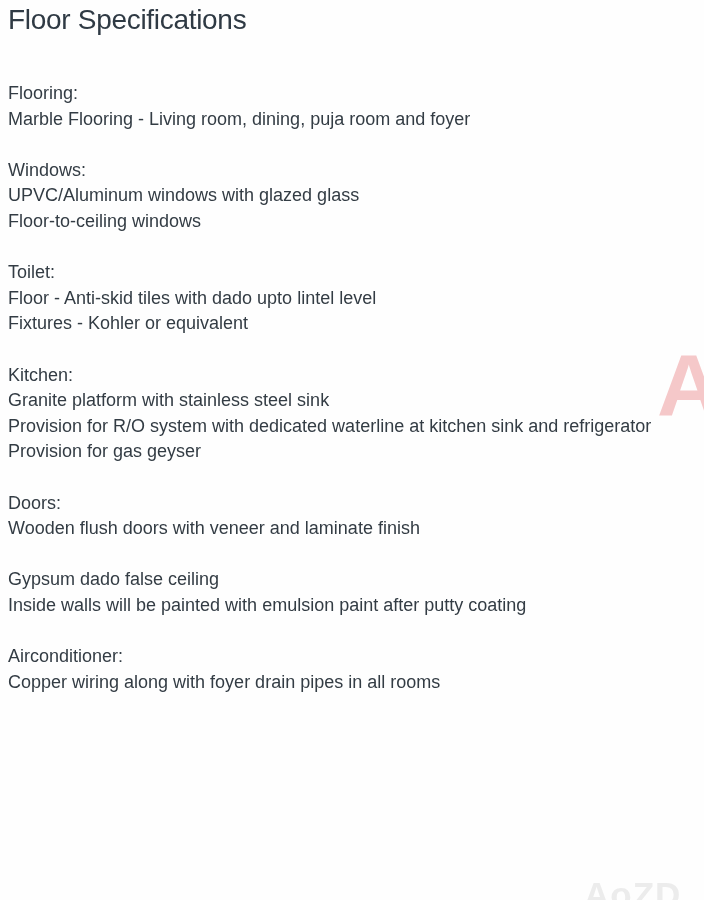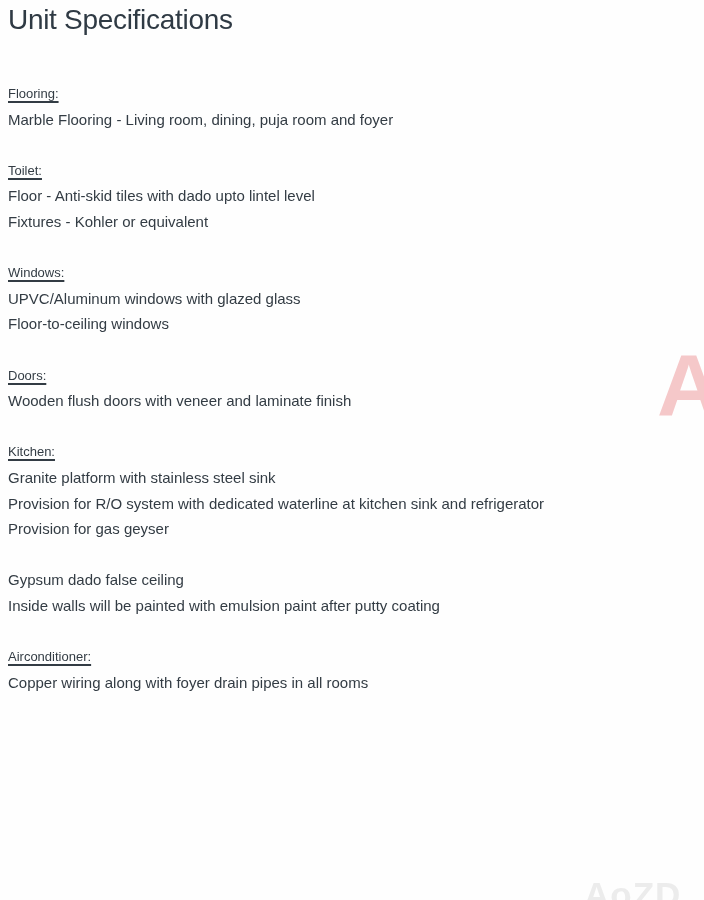--- a/index.html
+++ b/index.html
@@ -25,29 +25,28 @@
     font-weight: 400;
     letter-spacing: -0.3px;
     color: #2f3a44;
     line-height: 36px;
     margin: 0 0 43px 0;
   }
   .spec-section {
     margin: 0 0 25.6px 0;
   }
   .spec-heading {
-    font-size: 13px;
+    font-size: 18px;
     line-height: 25.6px;
-    text-decoration: underline;
     text-underline-offset: 3px;
     text-decoration-thickness: 1.5px;
     white-space: pre-wrap;
   }
   .spec-line {
-    font-size: 15px;
+    font-size: 18px;
     line-height: 25.6px;
     white-space: pre-wrap;
   }
   .watermark-letter {
     position: absolute;
     left: 657px;
     top: 341px;
     font-size: 88px;
     font-weight: 700;
     line-height: 88px;
@@ -65,45 +64,45 @@
     letter-spacing: 1px;
     z-index: 1;
     user-select: none;
     pointer-events: none;
   }
 </style>
 </head>
 <body style="background: rgb(254, 254, 254); color: rgb(51, 60, 68);">
 
 <div class="page">
-  <h1 class="page-title">Unit Specifications</h1>
+  <h1 class="page-title">Floor Specifications</h1>
   <div>
       <section class="spec-section">
         <div class="spec-heading">Flooring:</div>
         <div class="spec-line">Marble Flooring - Living room, dining, puja room and foyer</div>
+      </section>
+      <section class="spec-section">
+        <div class="spec-heading">Windows:</div>
+        <div class="spec-line">UPVC/Aluminum windows with glazed glass</div>
+        <div class="spec-line">Floor-to-ceiling windows</div>
       </section>
       <section class="spec-section">
         <div class="spec-heading">Toilet:</div>
         <div class="spec-line">Floor - Anti-skid tiles with dado upto lintel level</div>
         <div class="spec-line">Fixtures - Kohler or equivalent</div>
       </section>
       <section class="spec-section">
-        <div class="spec-heading">Windows:</div>
-        <div class="spec-line">UPVC/Aluminum windows with glazed glass</div>
-        <div class="spec-line">Floor-to-ceiling windows</div>
+        <div class="spec-heading">Kitchen:</div>
+        <div class="spec-line">Granite platform with stainless steel sink</div>
+        <div class="spec-line">Provision for R/O system with dedicated waterline at kitchen sink and refrigerator</div>
+        <div class="spec-line">Provision for gas geyser</div>
       </section>
       <section class="spec-section">
         <div class="spec-heading">Doors:</div>
         <div class="spec-line">Wooden flush doors with veneer and laminate finish</div>
-      </section>
-      <section class="spec-section">
-        <div class="spec-heading">Kitchen:</div>
-        <div class="spec-line">Granite platform with stainless steel sink</div>
-        <div class="spec-line">Provision for R/O system with dedicated waterline at kitchen sink and refrigerator</div>
-        <div class="spec-line">Provision for gas geyser</div>
       </section>
       <section class="spec-section">
         <div class="spec-line">Gypsum dado false ceiling</div>
         <div class="spec-line">Inside walls will be painted with emulsion paint after putty coating</div>
       </section>
       <section class="spec-section">
         <div class="spec-heading">Airconditioner:</div>
         <div class="spec-line">Copper wiring along with foyer drain pipes in all rooms</div>
       </section>
     </div>

